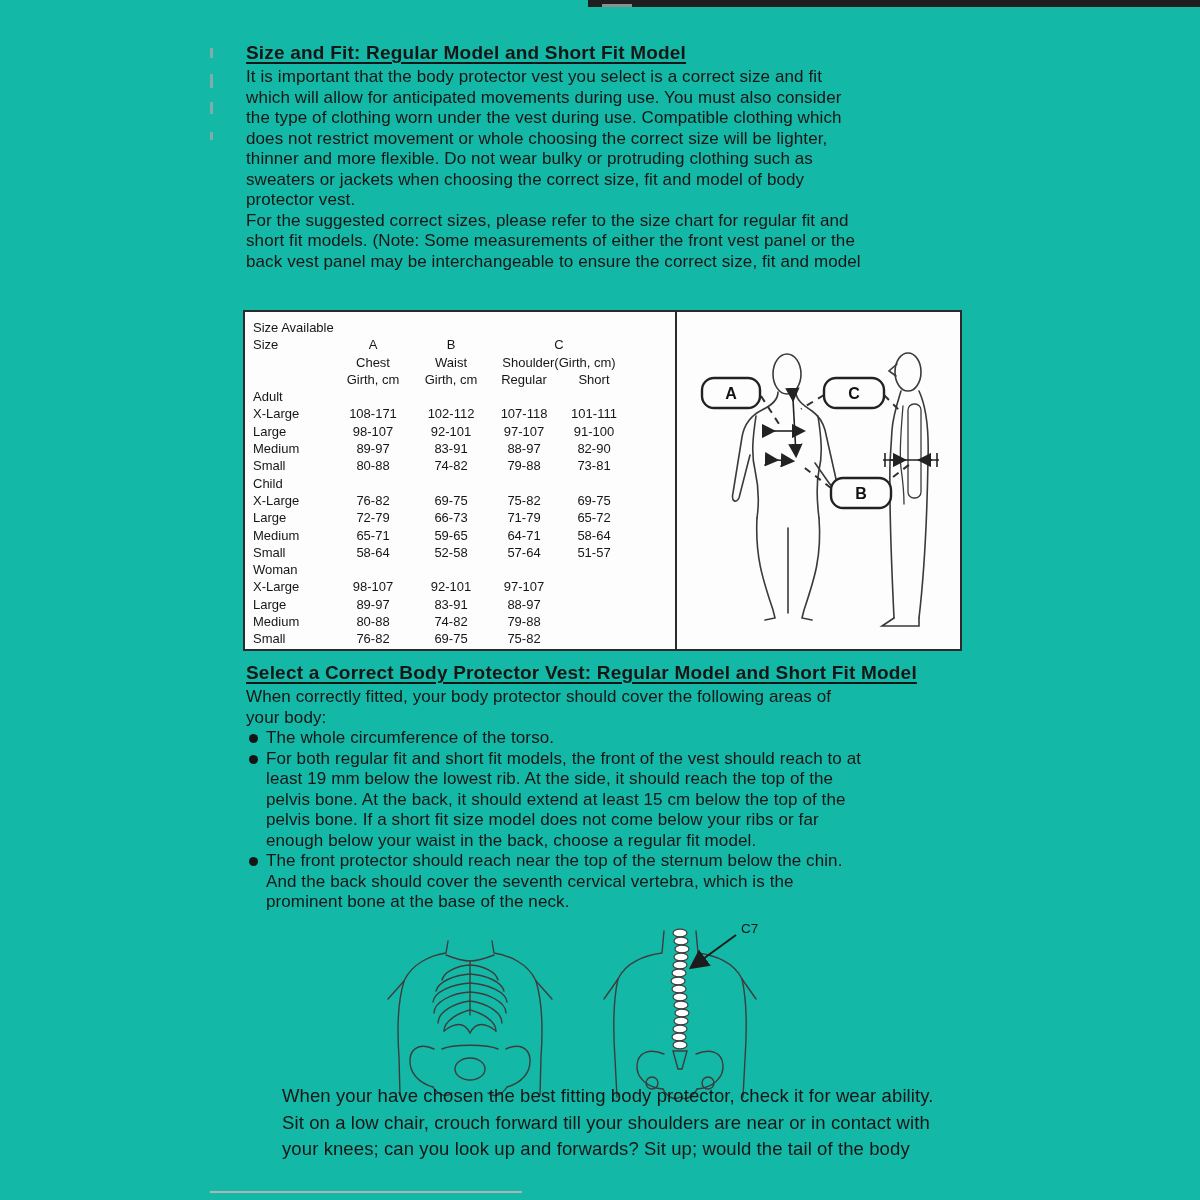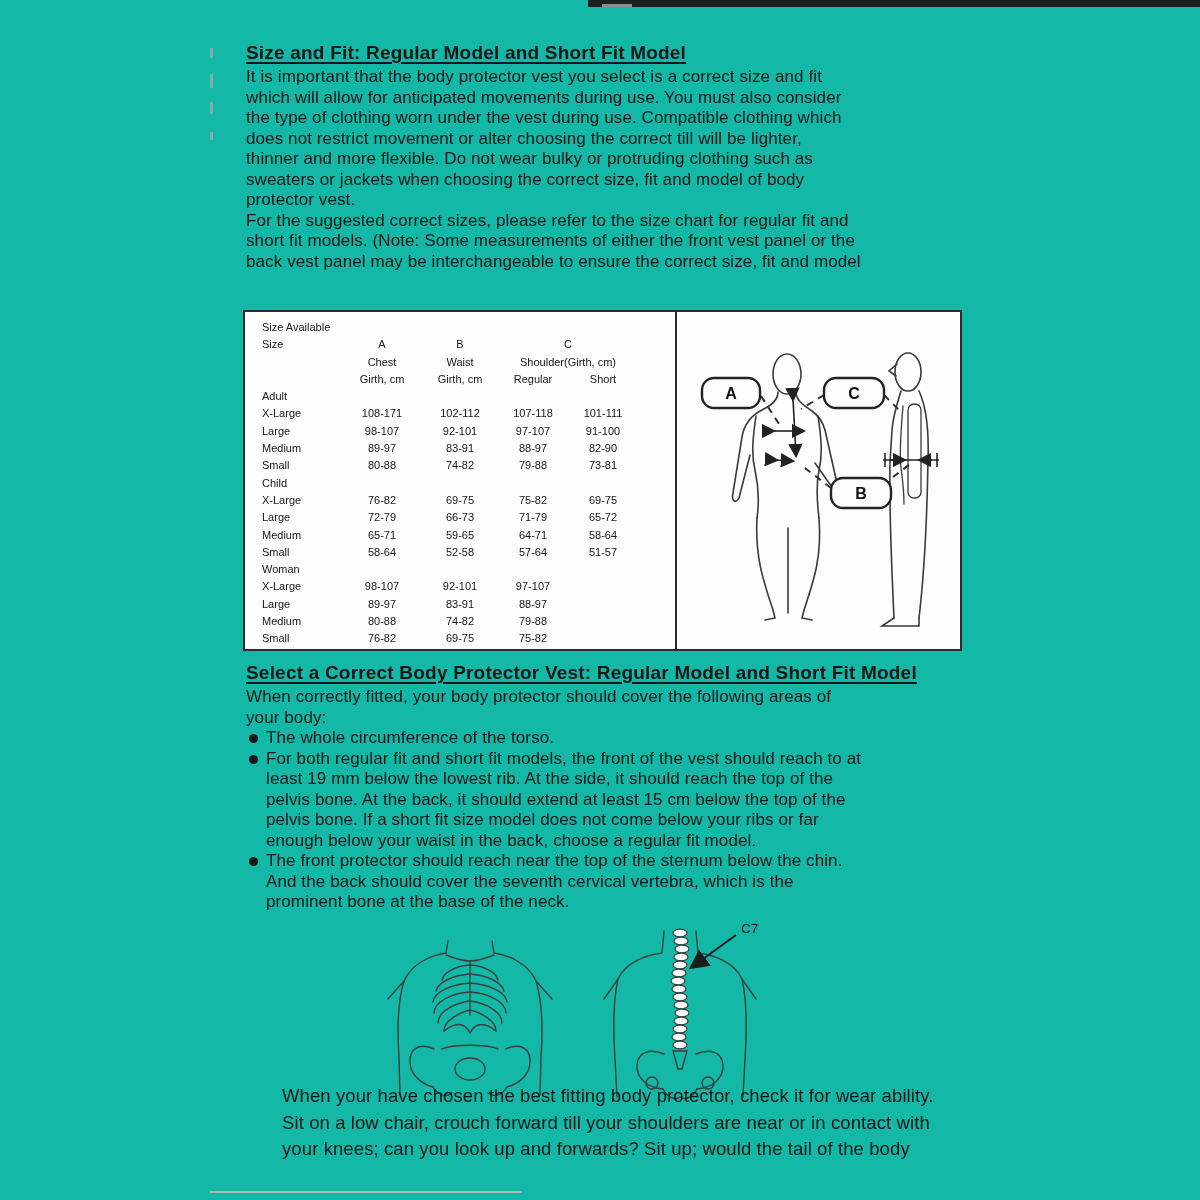--- a/index.html
+++ b/index.html
@@ -16,21 +16,21 @@
   
   .sec1{position:absolute;top:42px;left:246px;width:730px;}
   .doc-heading{font-size:19px;font-weight:bold;text-decoration:underline;text-underline-offset:3px;
     text-decoration-thickness:2px;letter-spacing:.2px;margin:0 0 3px 0;white-space:nowrap;}
   .tline{font-size:17px;line-height:20.5px;white-space:nowrap;letter-spacing:.1px;}
 
   
   .size-table{position:absolute;top:310px;left:243px;width:719px;height:341px;border:2px solid #2b2b2b;
     display:flex;box-sizing:border-box;background:#fdfdfd;}
   .table-data{width:432px;border-right:2px solid #2b2b2b;box-sizing:border-box;
-    padding:7px 0 0 17px;font-size:11px;line-height:17.3px;}
+    padding:7px 0 0 8px;font-size:13px;line-height:17.3px;}
   .trow{display:grid;grid-template-columns:80px 80px 76px 70px 70px;}
   .trow .c{text-align:center;}
   .span2{grid-column:4/6;text-align:center;white-space:nowrap;}
   .grp{white-space:nowrap;}
   .table-fig{flex:1;position:relative;}
   .table-fig svg{position:absolute;left:0;top:0;}
   svg .ln{stroke:#3a3a3a;stroke-width:1.6;fill:none;stroke-linecap:round;}
   svg .thin{stroke:#3a3a3a;stroke-width:1.3;fill:none;stroke-linecap:round;}
   svg .dash{stroke:#2f2f2f;stroke-width:2;fill:none;stroke-dasharray:7 6;}
   svg .labelbox{stroke:#222;stroke-width:2.4;fill:#fdfdfd;}
@@ -62,21 +62,21 @@
   <div class="edge-dash d3"></div>
   <div class="edge-dash d4"></div>
   <div class="artifact-bottom-line"></div>
 
   <div class="sec1">
     <h1 class="doc-heading">Size and Fit: Regular Model and Short Fit Model</h1>
     <div>
       <div class="tline">It is important that the body protector vest you select is a correct size and fit</div>
       <div class="tline">which will allow for anticipated movements during use. You must also consider</div>
       <div class="tline">the type of clothing worn under the vest during use. Compatible clothing which</div>
-      <div class="tline">does not restrict movement or alter choosing the correct till will be lighter,</div>
+      <div class="tline">does not restrict movement or whole choosing the correct size will be lighter,</div>
       <div class="tline">thinner and more flexible. Do not wear bulky or protruding clothing such as</div>
       <div class="tline">sweaters or jackets when choosing the correct size, fit and model of body</div>
       <div class="tline">protector vest.</div>
     </div>
     <div>
       <div class="tline">For the suggested correct sizes, please refer to the size chart for regular fit and</div>
       <div class="tline">short fit models. (Note: Some measurements of either the front vest panel or the</div>
       <div class="tline">back vest panel may be interchangeable to ensure the correct size, fit and model</div>
     </div>
   </div>

